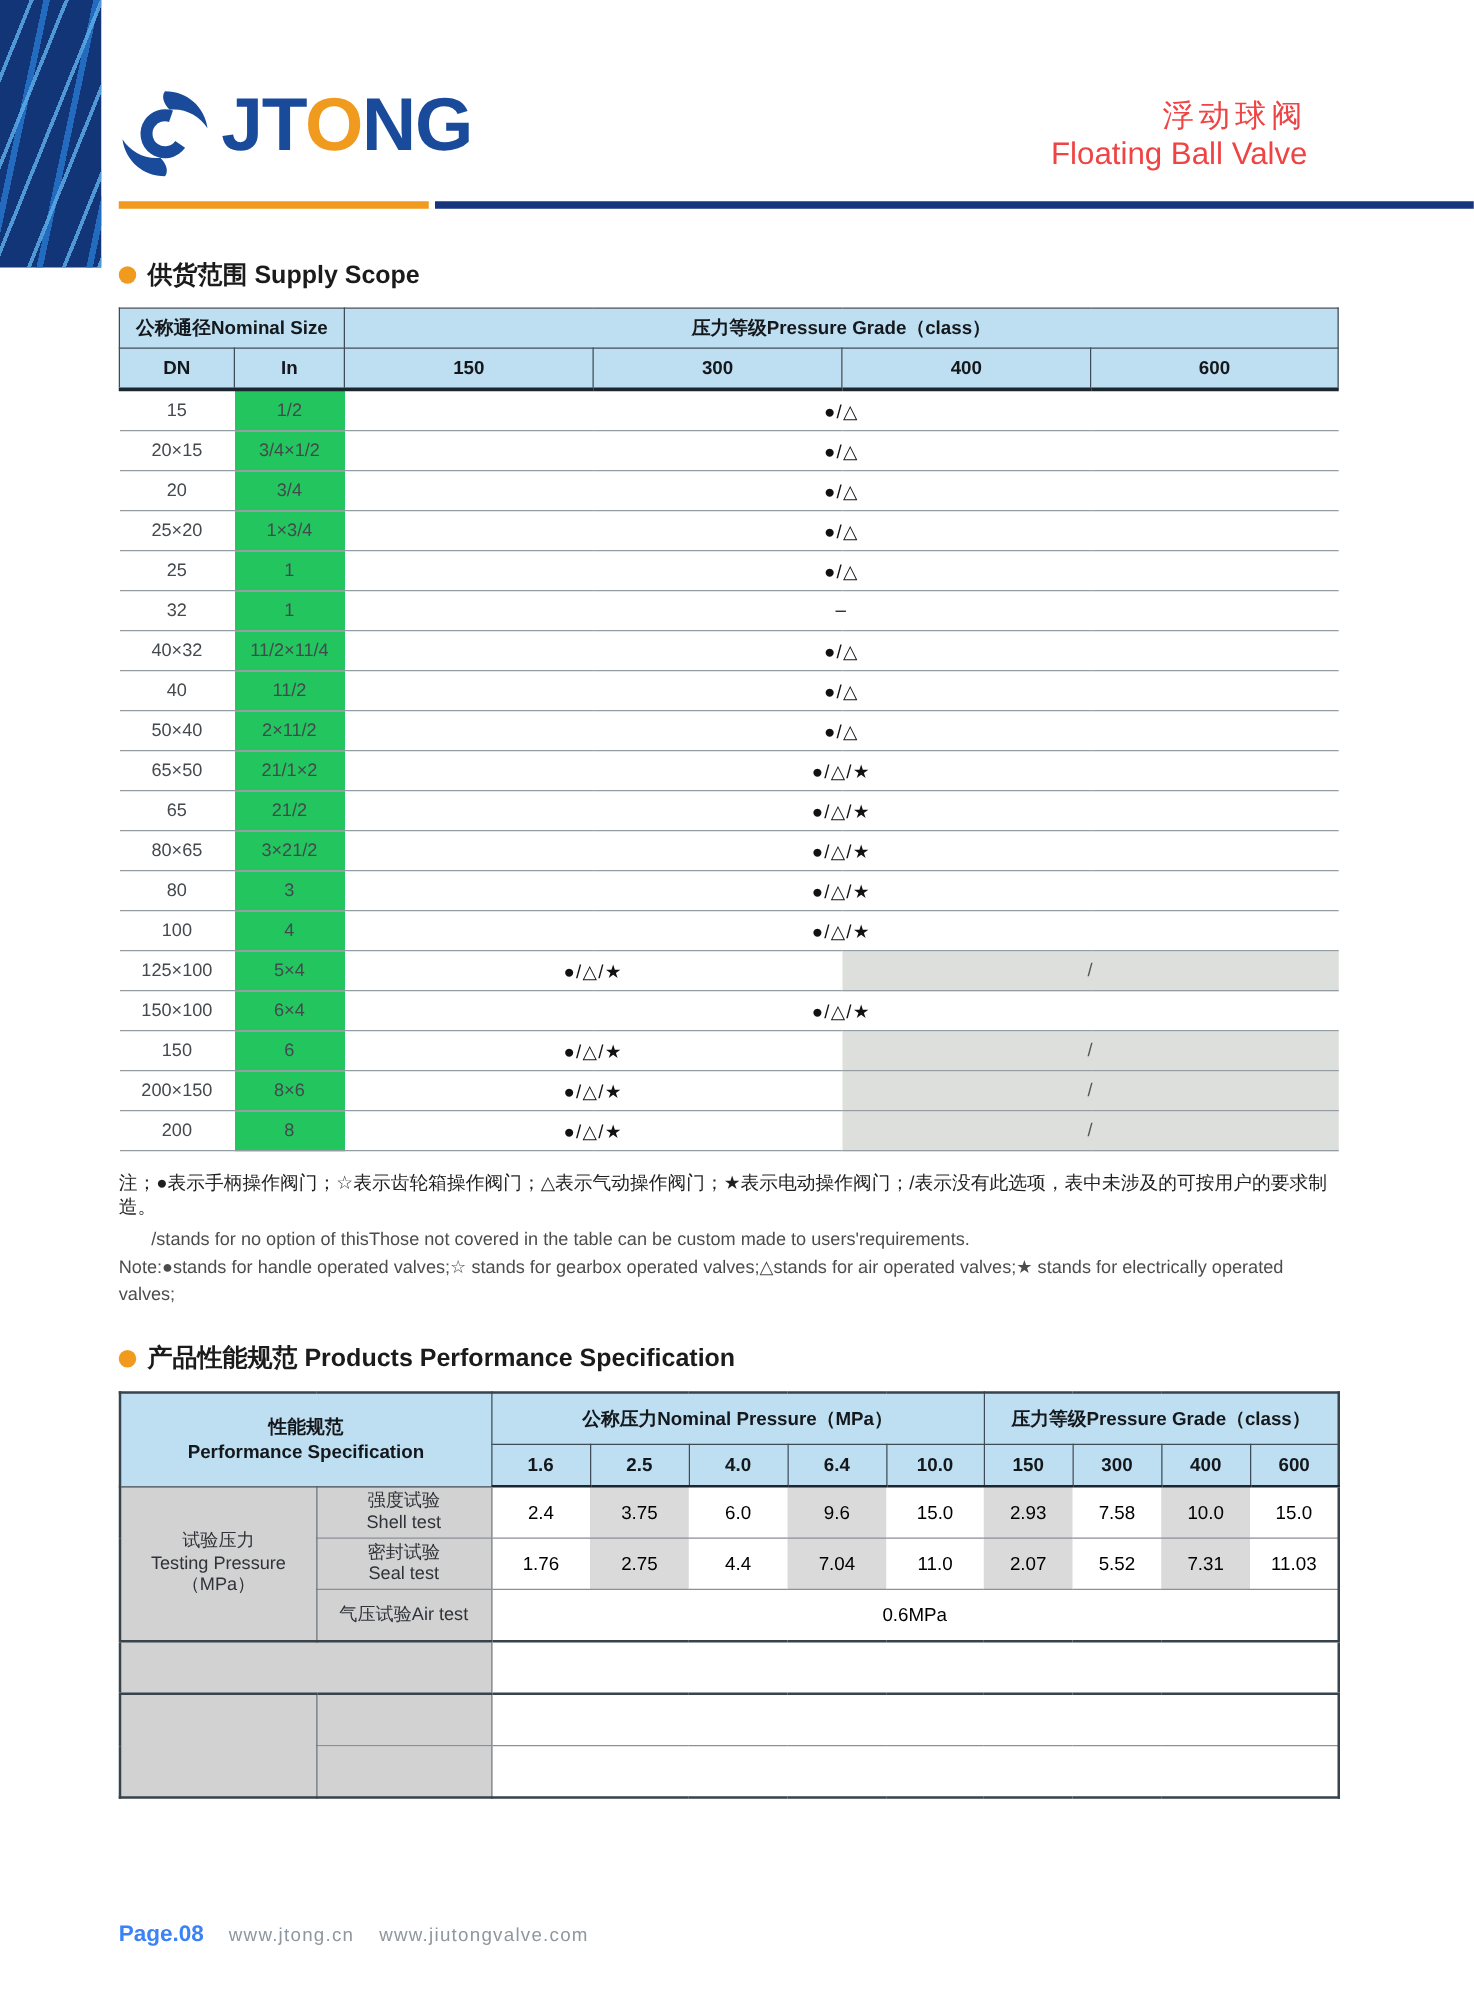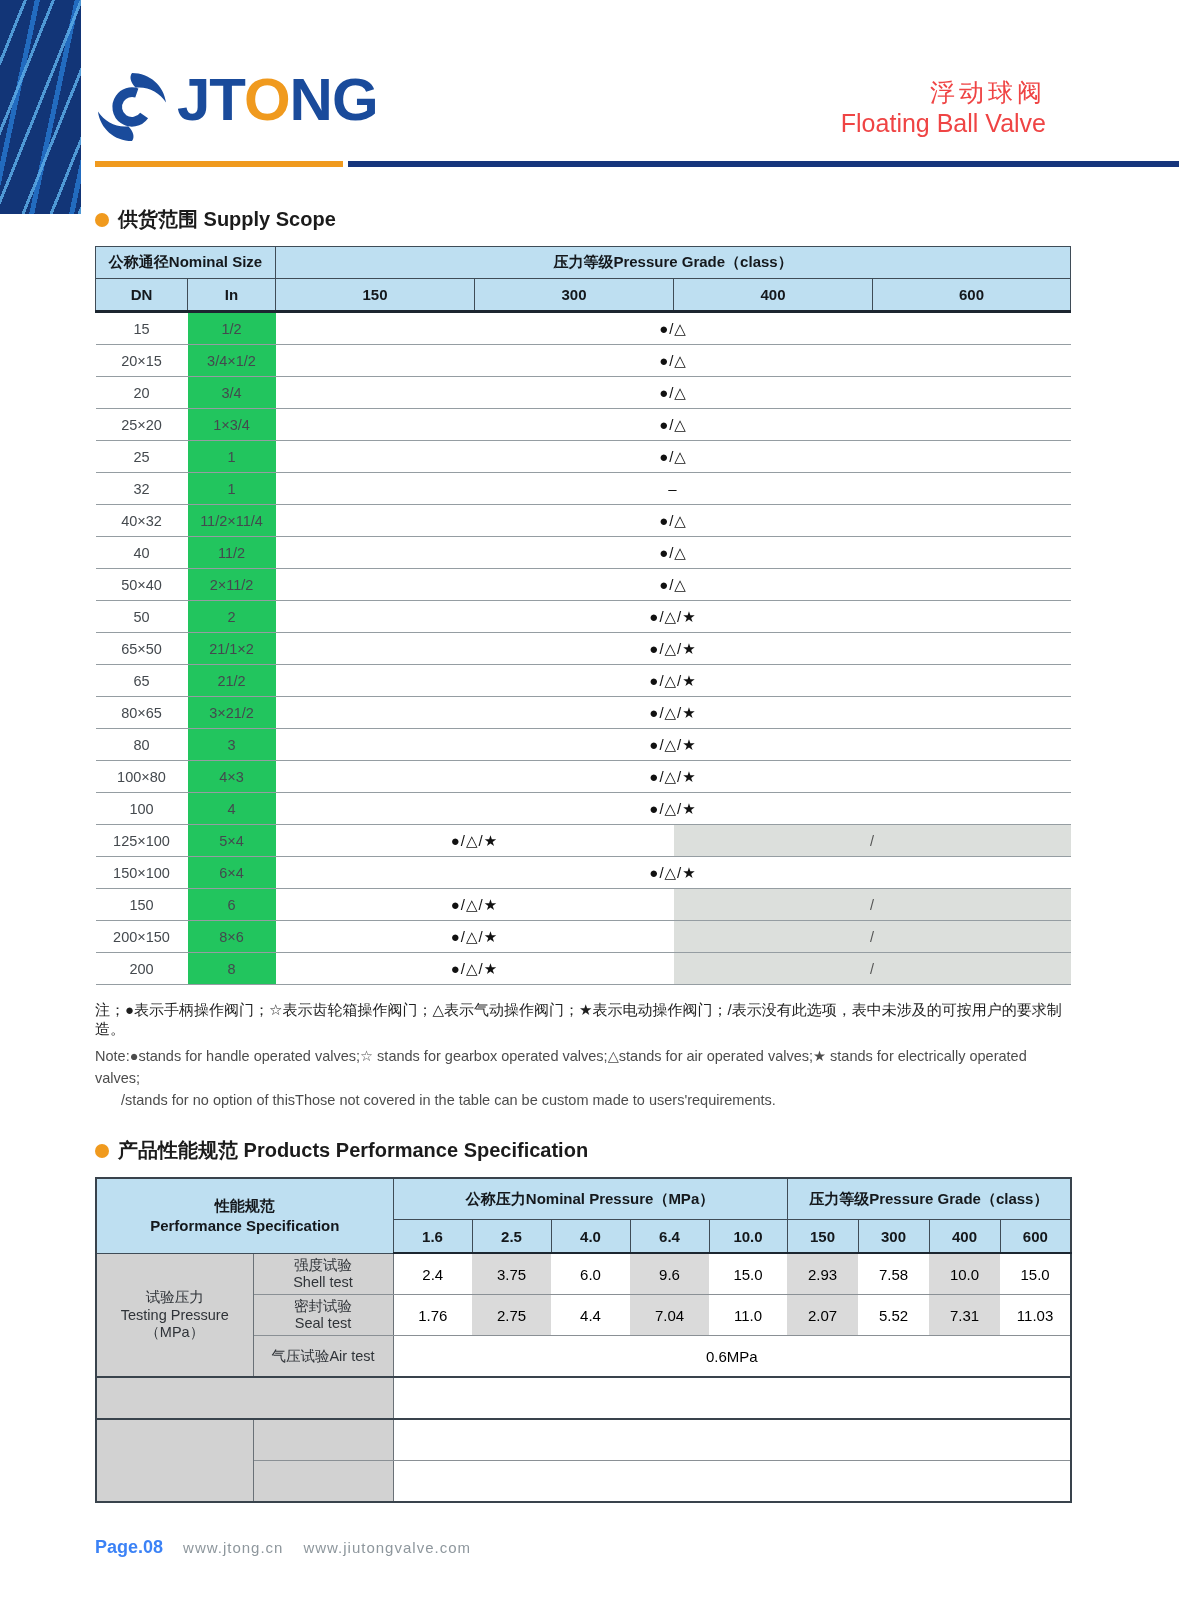--- a/index.html
+++ b/index.html
@@ -177,47 +177,37 @@
           <td class="c-dn">40</td>
           <td class="c-in">11/2</td>
           <td class="mark" colspan="4">●/△</td>
         </tr>
         <tr>
           <td class="c-dn">50×40</td>
           <td class="c-in">2×11/2</td>
           <td class="mark" colspan="4">●/△</td>
         </tr>
         <tr>
-          <td class="c-dn">50</td>
-          <td class="c-in">2</td>
-          <td class="mark" colspan="4">●/△/★</td>
-        </tr>
-        <tr>
           <td class="c-dn">65×50</td>
           <td class="c-in">21/1×2</td>
           <td class="mark" colspan="4">●/△/★</td>
         </tr>
         <tr>
           <td class="c-dn">65</td>
           <td class="c-in">21/2</td>
           <td class="mark" colspan="4">●/△/★</td>
         </tr>
         <tr>
           <td class="c-dn">80×65</td>
           <td class="c-in">3×21/2</td>
           <td class="mark" colspan="4">●/△/★</td>
         </tr>
         <tr>
           <td class="c-dn">80</td>
           <td class="c-in">3</td>
-          <td class="mark" colspan="4">●/△/★</td>
-        </tr>
-        <tr>
-          <td class="c-dn">100×80</td>
-          <td class="c-in">4×3</td>
           <td class="mark" colspan="4">●/△/★</td>
         </tr>
         <tr>
           <td class="c-dn">100</td>
           <td class="c-in">4</td>
           <td class="mark" colspan="4">●/△/★</td>
         </tr>
         <tr>
           <td class="c-dn">125×100</td>
           <td class="c-in">5×4</td>
@@ -245,22 +235,22 @@
           <td class="c-dn">200</td>
           <td class="c-in">8</td>
           <td class="mark" colspan="2">●/△/★</td>
           <td class="slash" colspan="2">/</td>
         </tr>
       </tbody>
   </table>
 
   <div class="notes">
     <div class="note-zh">注；●表示手柄操作阀门；☆表示齿轮箱操作阀门；△表示气动操作阀门；★表示电动操作阀门；/表示没有此选项，表中未涉及的可按用户的要求制造。</div>
+    <div class="note-en indent">/stands for no option of thisThose not covered in the table can be custom made to users'requirements.</div>
     <div class="note-en">Note:●stands for handle operated valves;☆ stands for gearbox operated valves;△stands for air operated valves;★ stands for electrically operated valves;</div>
-    <div class="note-en indent">/stands for no option of thisThose not covered in the table can be custom made to users'requirements.</div>
   </div>
 
   <div class="section-title perf-title">
     <span class="bullet"></span>
     <span>产品性能规范 Products Performance Specification</span>
   </div>
 
   <table class="t2">
     <colgroup>
       <col style="width:157px">

